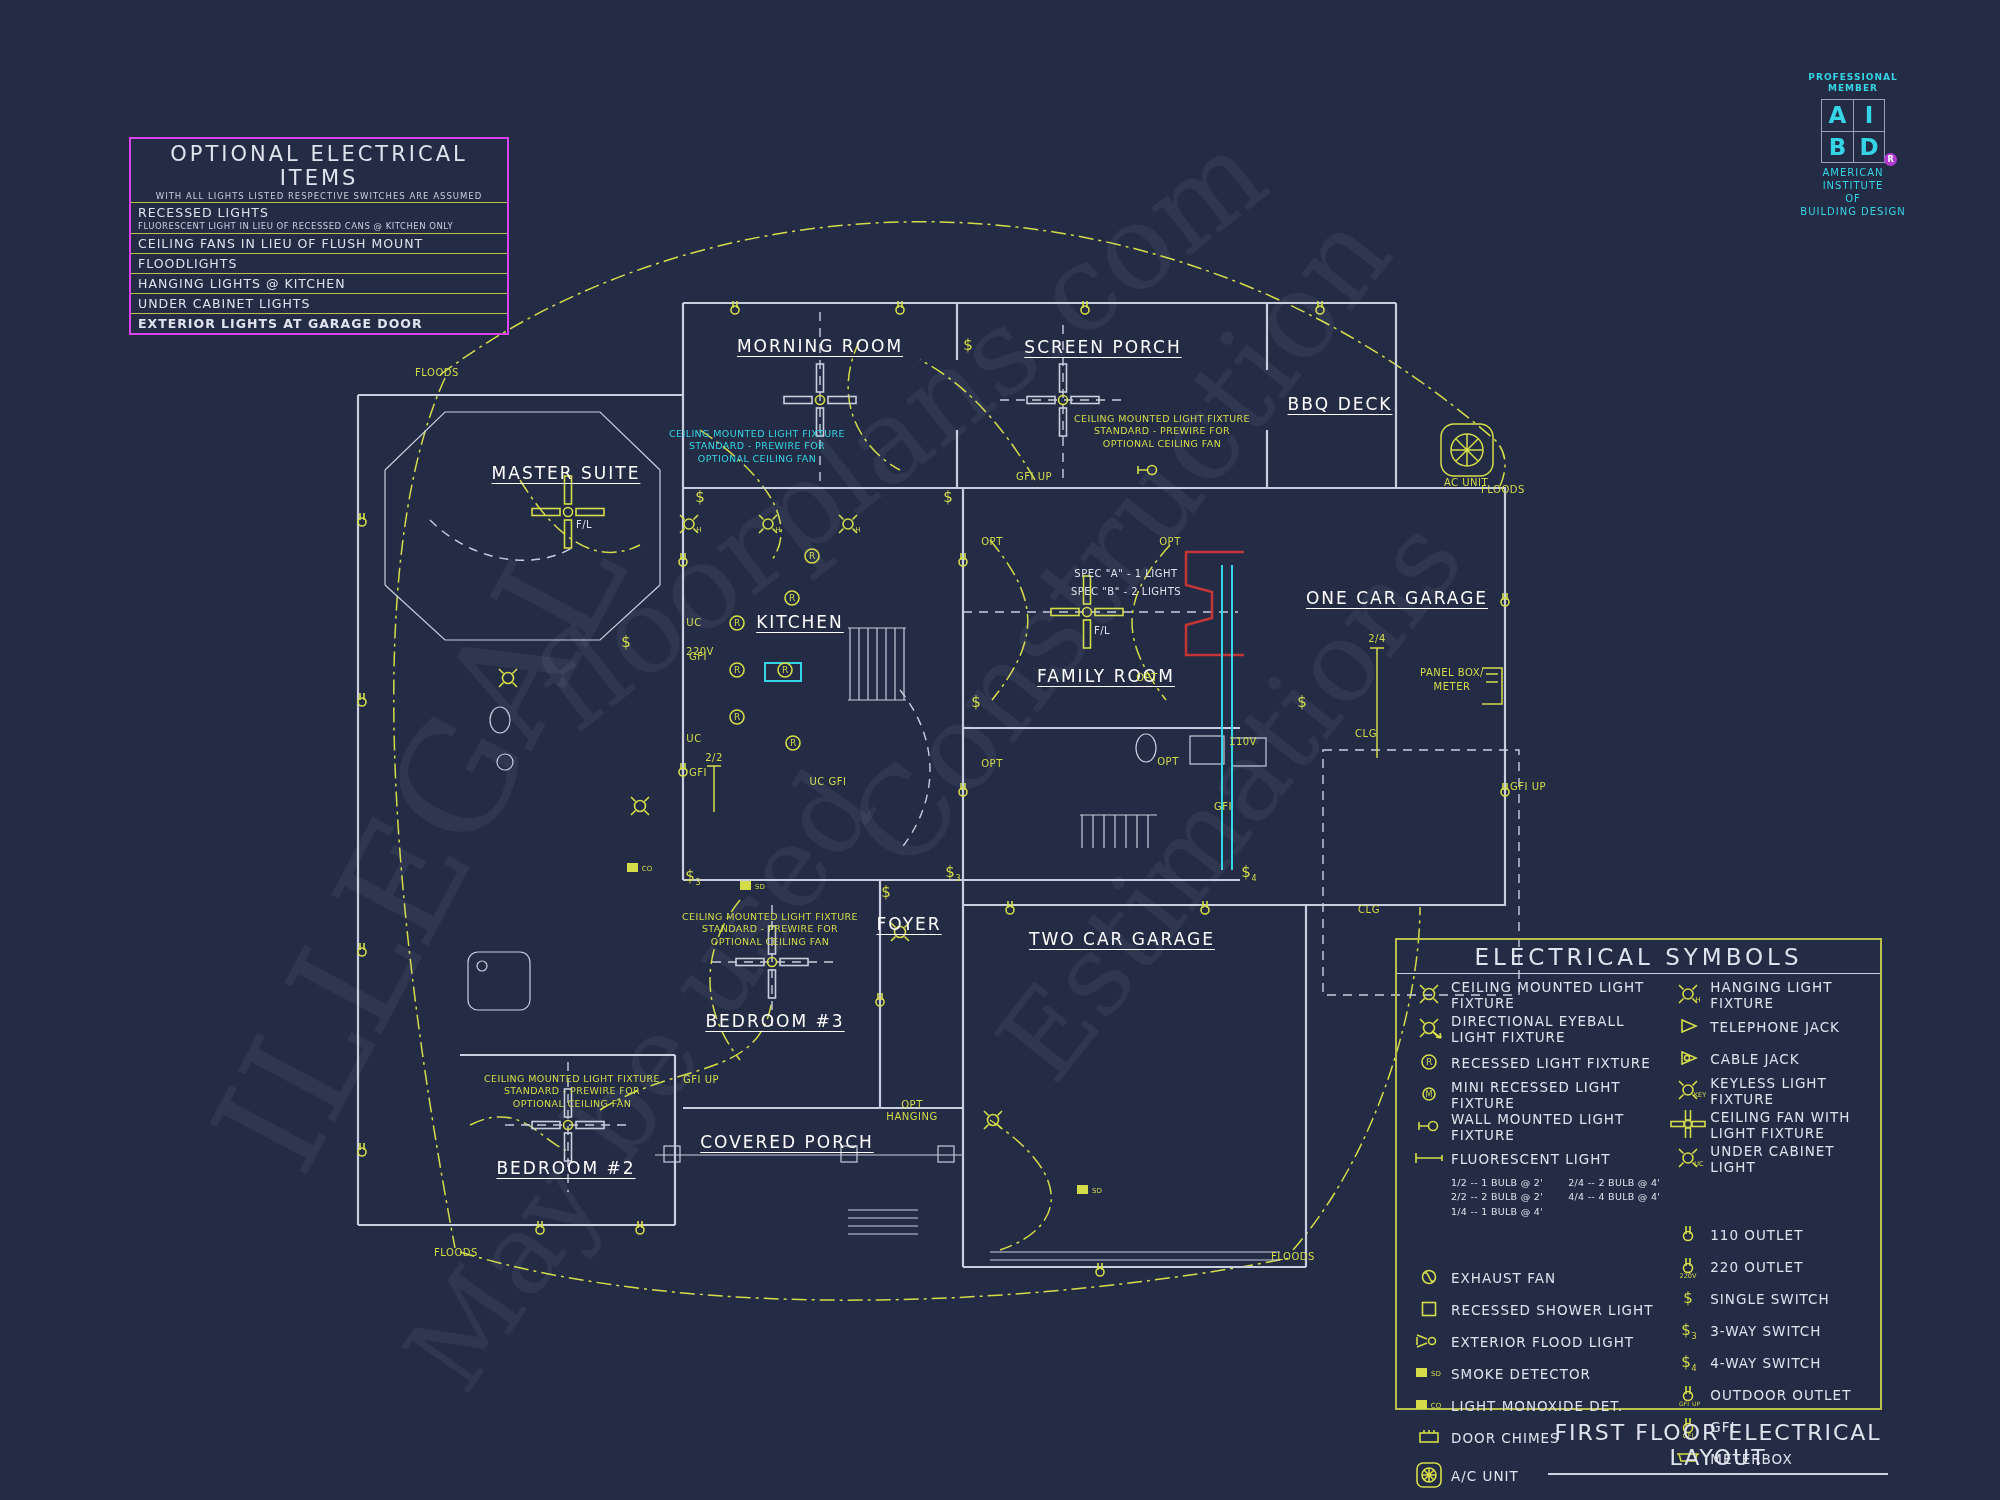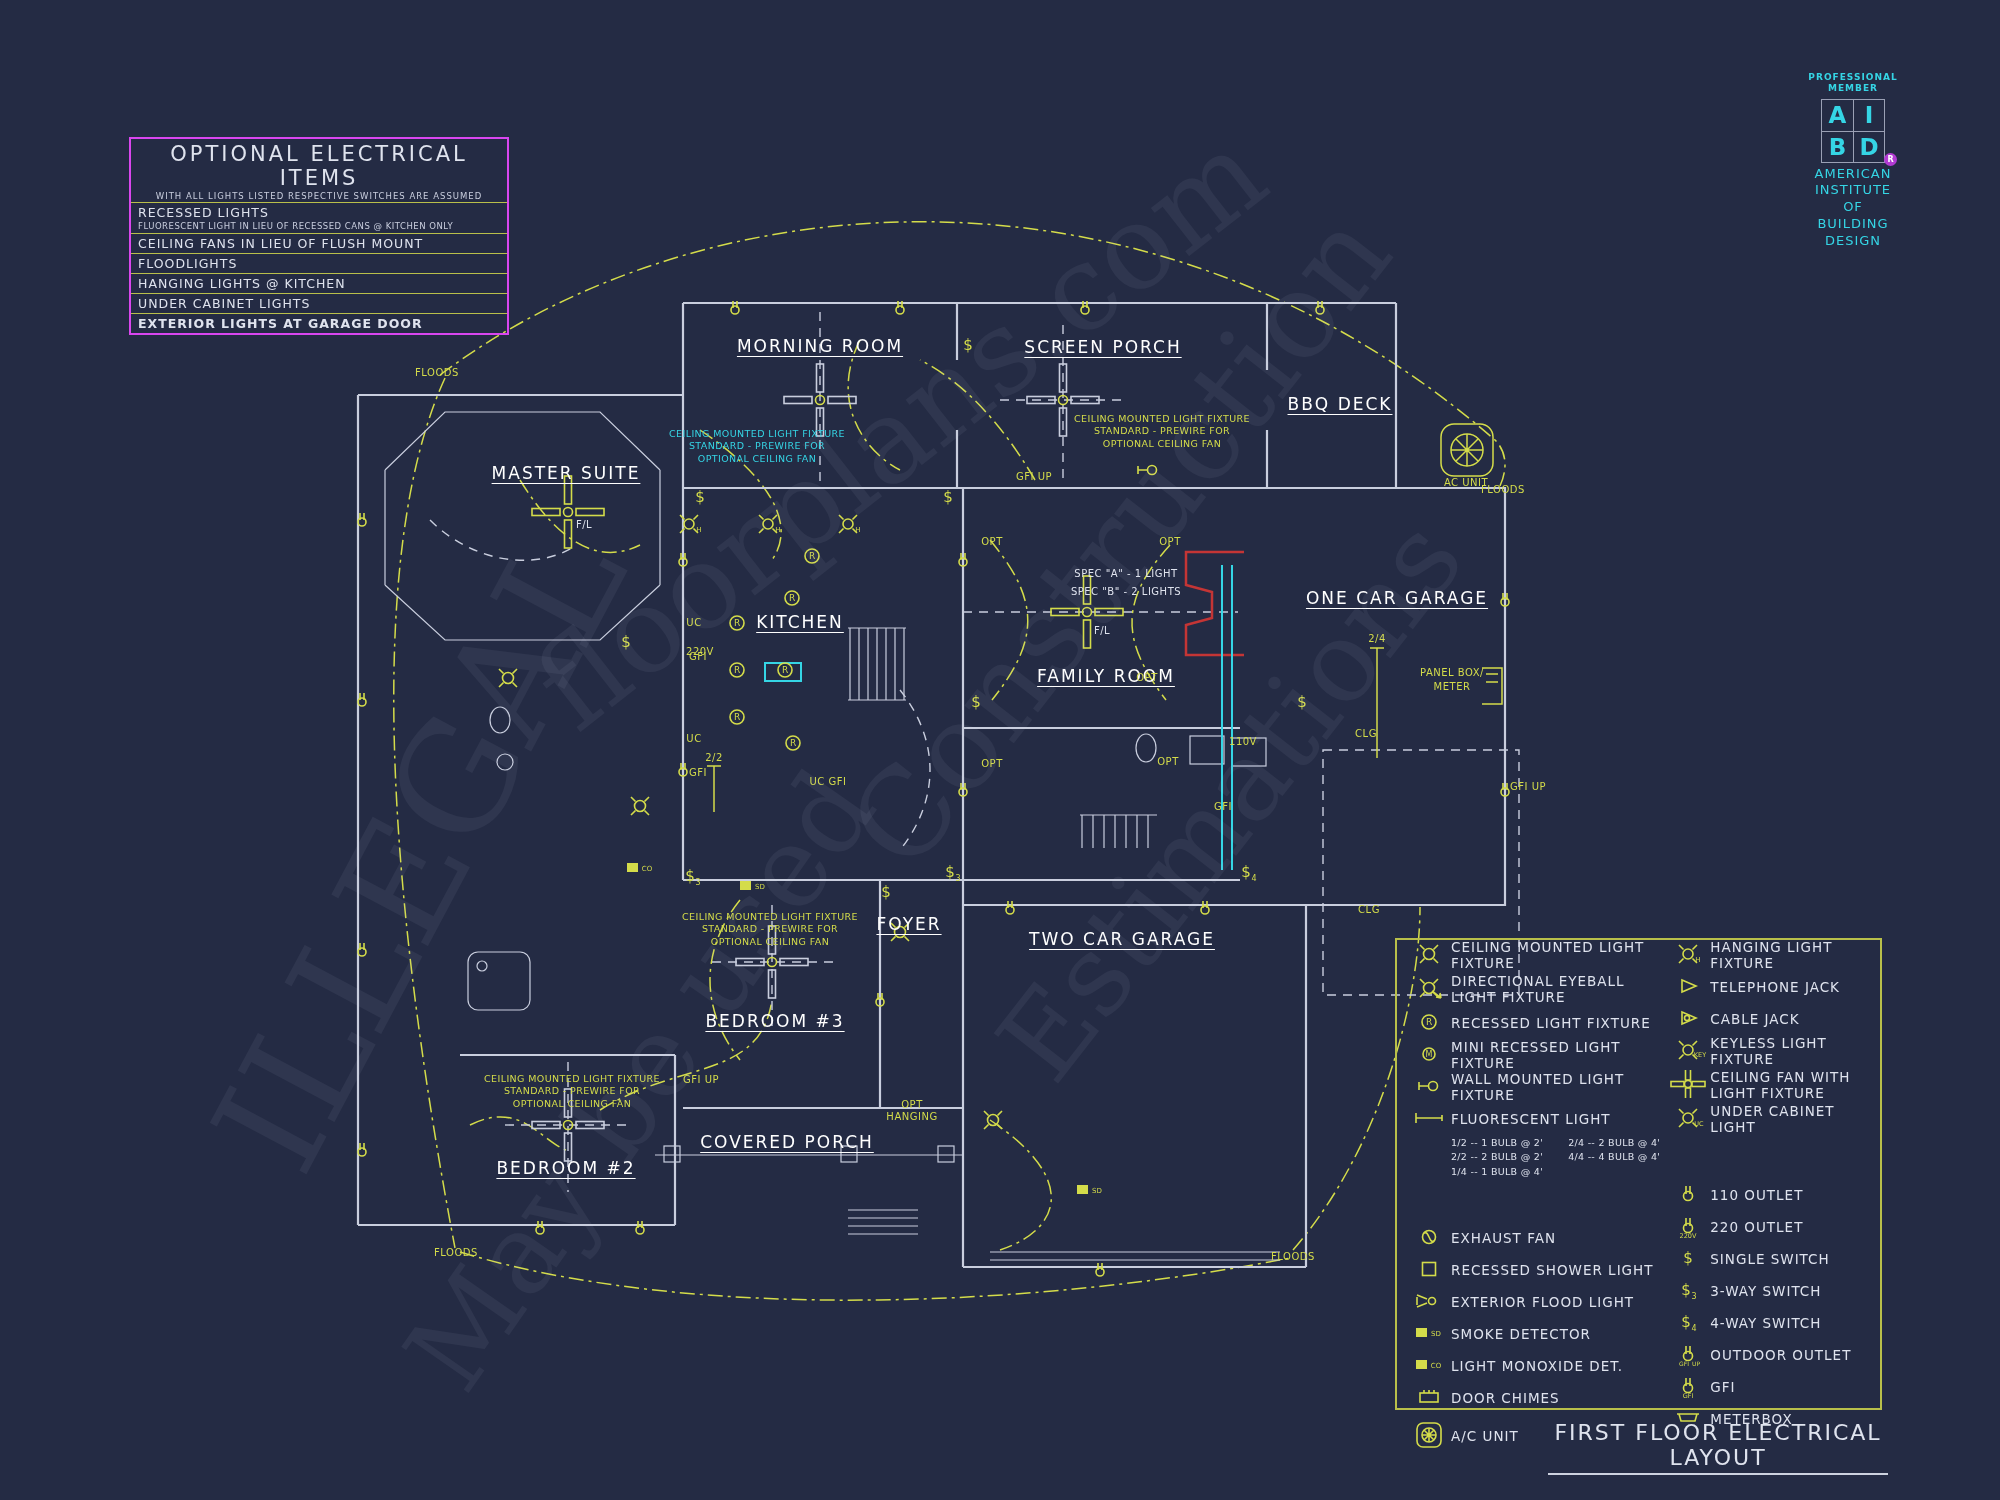--- a/index.html
+++ b/index.html
@@ -23,21 +23,21 @@
   
   #aibd{position:absolute;left:1793px;top:72px;width:120px;text-align:center;z-index:6;color:#35d5e5;}
   #aibd .pm{font-size:9px;font-weight:bold;letter-spacing:1px;line-height:1.25;}
   #aibd-grid{position:relative;width:62px;height:62px;margin:4px auto 3px auto;border:1.5px solid #9aa0b5;
              display:grid;grid-template-columns:1fr 1fr;grid-template-rows:1fr 1fr;}
   #aibd-grid div{display:flex;align-items:center;justify-content:center;font-size:23px;font-weight:bold;}
   #aibd-grid .bt{border-top:1.5px solid #9aa0b5;}
   #aibd-grid .bl{border-left:1.5px solid #9aa0b5;}
   #aibd .reg{position:absolute;right:-13px;bottom:-4px;width:13px;height:13px;border-radius:50%;
              background:#b13ad2;color:#fff;font-size:8px;line-height:13px;font-weight:bold;}
-  #aibd .inst{font-size:13px;letter-spacing:1px;line-height:1.3;}
+  #aibd .inst{font-size:10px;letter-spacing:1px;line-height:1.3;}
 
   
   #legend{position:absolute;left:1395px;top:938px;width:487px;height:472px;border:2px solid #b9bf4a;z-index:6;
           box-sizing:border-box;padding:0 10px;}
   #legend-title{font-size:23px;letter-spacing:4px;text-align:center;color:#dfe3ee;
                 padding:4px 0 3px 0;border-bottom:1.5px solid #cdd2df;margin:0 -10px 6px -10px;}
   #legend-cols{display:flex;}
   #legend-left{width:56%;}
   #legend-right{width:44%;}
   .lg-row{display:flex;align-items:center;min-height:25px;}
@@ -521,20 +521,21 @@
       <div class="bt">B</div>
       <div class="bt bl">D</div>
       <div class="reg">R</div>
     </div>
     <div class="inst">AMERICAN INSTITUTE</div>
     <div class="inst">OF</div>
     <div class="inst">BUILDING DESIGN</div>
   </div>
 
   <div id="legend">
+    <div id="legend-title">ELECTRICAL SYMBOLS</div>
     <div id="legend-cols">
       <div id="legend-left">
           <div class="lg-row">
             <div class="lg-ic"><svg width="42" height="28" viewBox="-21 -14 42 28">
                 <circle r="5.5" stroke="#d4dc4a" fill="none" stroke-width="1.6"></circle>
                 <path stroke="#d4dc4a" fill="none" stroke-width="1.6" d="M4.5,4.5 L9,9 M-4.5,4.5 L-9,9 M4.5,-4.5 L9,-9 M-4.5,-4.5 L-9,-9"></path>
               </svg></div>
             <div class="lg-lb">CEILING MOUNTED LIGHT FIXTURE</div>
           </div>
           <div class="lg-row tall">

